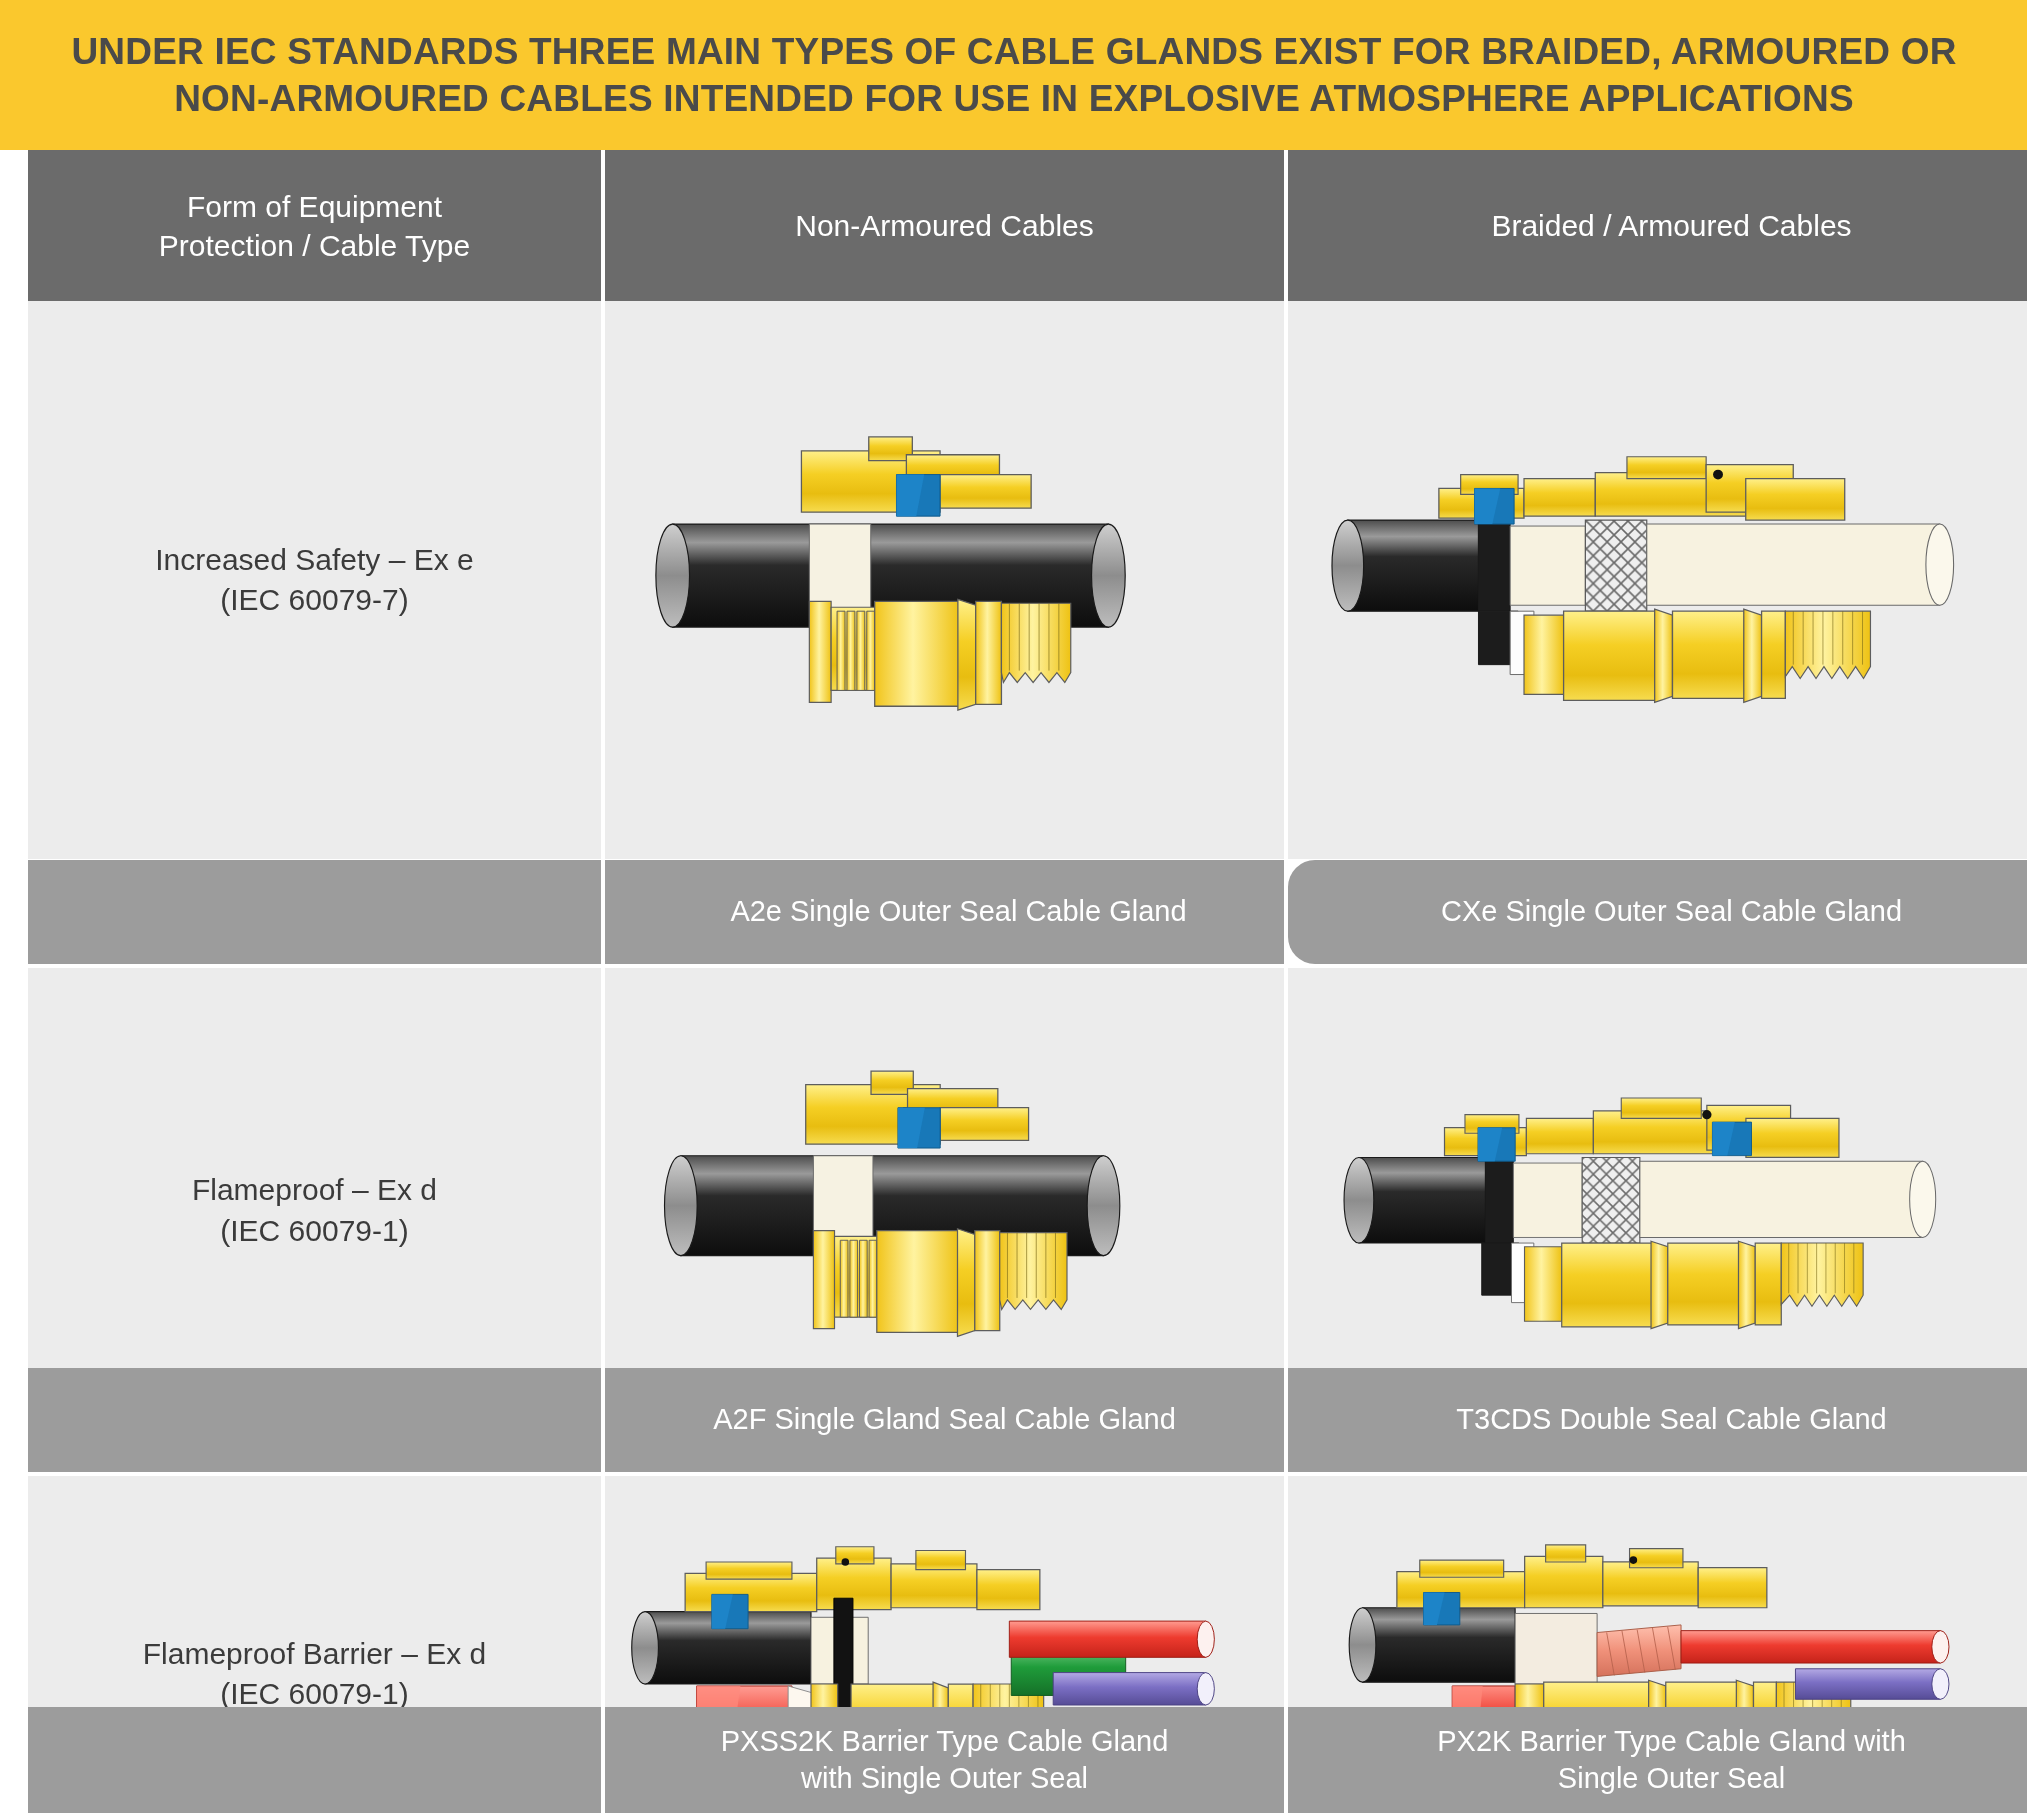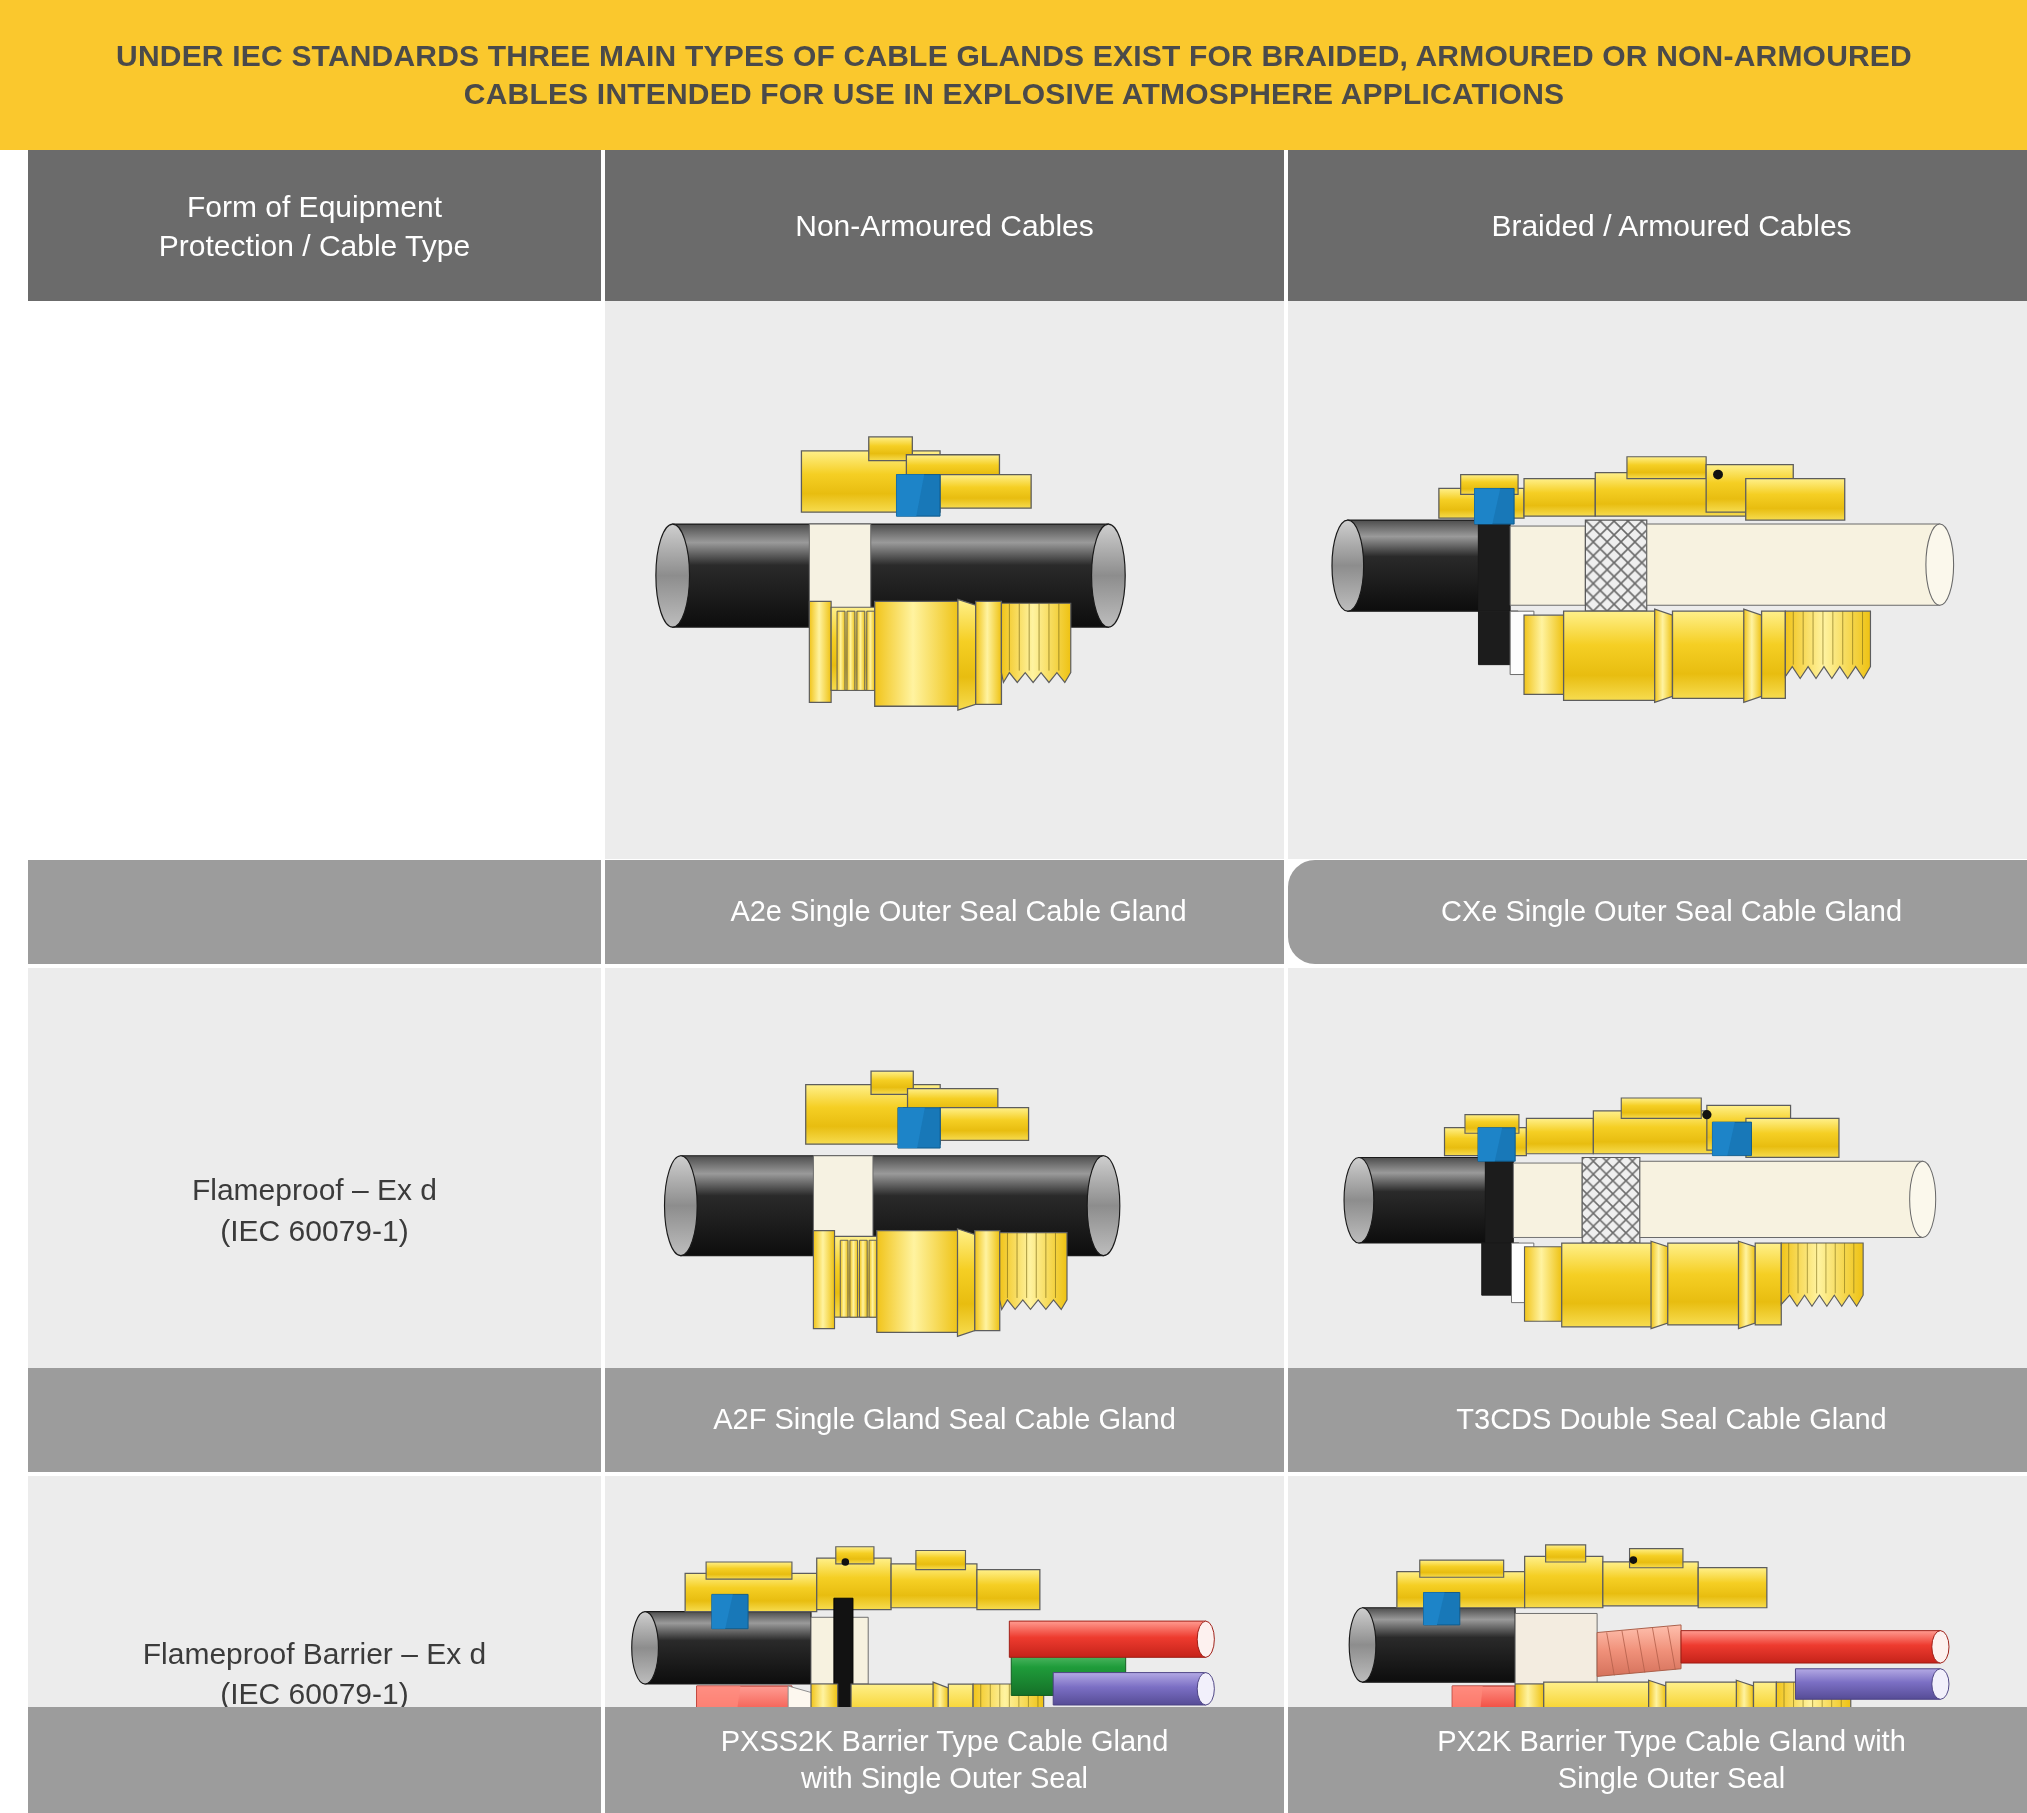--- a/index.html
+++ b/index.html
@@ -25,21 +25,21 @@
     height: 150px;
     background: #fac82d;
     display: flex;
     align-items: center;
     justify-content: center;
     padding: 0 59px;
   }
   .banner-text {
     text-align: center;
     color: #4a4a4a;
-    font-size: 30px;
+    font-size: 37px;
     font-weight: 600;
     letter-spacing: 0.2px;
     line-height: 1.28;
     text-transform: uppercase;
   }
 
   
   .grid {
     position: absolute;
     left: 0;
@@ -119,20 +119,26 @@
 
     <div class="cell hdr" style="left:0px;  top:0px; width:573px;  height:151px;">
       <div>
         <div>Form of Equipment</div>
         <div>Protection / Cable Type</div>
       </div>
     </div>
     <div class="cell hdr" style="left:577px; top:0px; width:679px; height:151px;">Non-Armoured Cables</div>
     <div class="cell hdr" style="left:1260px; top:0px; width:767px; height:151px;">Braided / Armoured Cables</div>
 
+    <div class="cell rowlabel" style="left:0px; top:151px; width:573px; height:558px;">
+      <div>
+        <div>Increased Safety – Ex e</div>
+        <div>(IEC 60079-7)</div>
+      </div>
+    </div>
 
     <div class="cell body-cell" style="left:577px; top:151px; width:679px; height:558px;">
       <div class="gland-wrap">
         <svg class="gland" width="604" height="327" viewBox="0 0 610 330">
           <defs>
             <linearGradient id="brass1" x1="0" y1="0" x2="0" y2="1">
               <stop offset="0%" stop-color="#fff08a"></stop>
               <stop offset="38%" stop-color="#f5cf24"></stop>
               <stop offset="70%" stop-color="#e8bd10"></stop>
               <stop offset="100%" stop-color="#f7dc4f"></stop>

